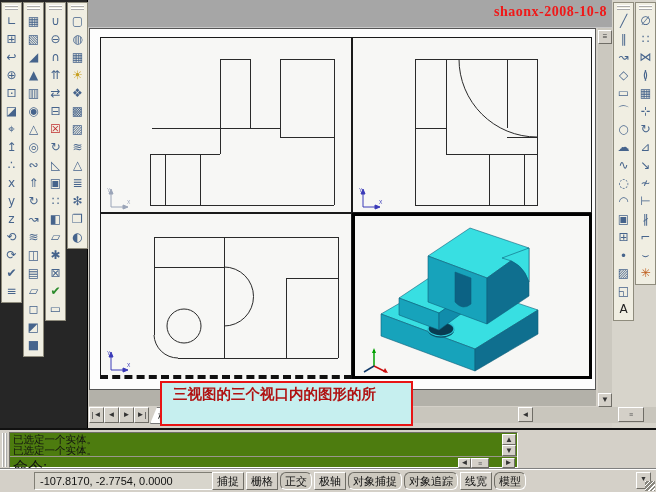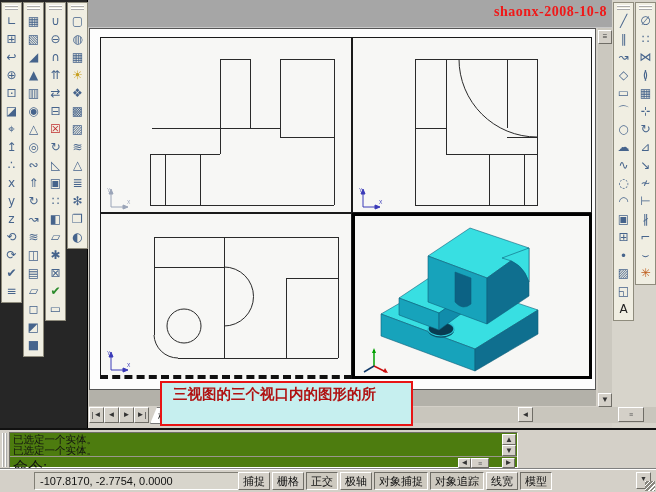--- a/index.html
+++ b/index.html
@@ -55,24 +55,24 @@
   .cmd-hist { position:absolute; left:3px; top:1px; right:18px; height:21px; overflow:hidden; }
   .cmd-hist div { font-size:10.5px; line-height:10.5px; color:#111; }
   .cmd-divider { position:absolute; left:0; top:23px; width:100%; border-top:1px solid #9a978d; }
   .cmd-prompt { position:absolute; left:3px; top:25px; font-size:15px; color:#111; }
 
   
   .statusbar { position:absolute; left:0; top:468px; width:656px; height:24px; background:#d4d0c8;
                border-top:1px solid #808080; box-shadow:inset 0 1px 0 #fff; }
   .coords { position:absolute; left:2px; top:3px; width:206px; height:18px; background:#d8d5cc;
             border:1px solid; border-color:#807e75 #fff #fff #807e75; font-size:11px; line-height:16px; padding-left:5px; color:#111;margin-left:32px; }
-  .toggles { position:absolute; left:212px; top:3px; display:flex; gap:2px;margin-left:26px; }
+  .toggles { position:absolute; left:212px; top:3px; display:flex; gap:2px; }
   .sbtn { height:18px; font-size:11px; padding:0 4px; background:#d4d0c8; color:#111;
           border:1px solid; border-color:#fff #6f6d66 #6f6d66 #fff; line-height:15px; }
-  .sbtn.pressed { border-color:#6f6d66 #fff #fff #6f6d66; background:#cdc9bf; }
+  .sbtn.pressed { border-color:#6f6d66 #fff #fff #6f6d66; background:#cdc9bf;border-radius:6px; }
   .status-arrow { position:absolute; left:636px; top:3px; width:15px; height:17px; font-size:7px; }
   .resize-grip { position:absolute; right:1px; bottom:1px; width:10px; height:10px;
                  background:repeating-linear-gradient(135deg,#fff 0 1px,#8a887f 1px 3px); }
   svg { display:block; }
 </style>
 </head>
 <body>
 
 <div class="screen">
 

